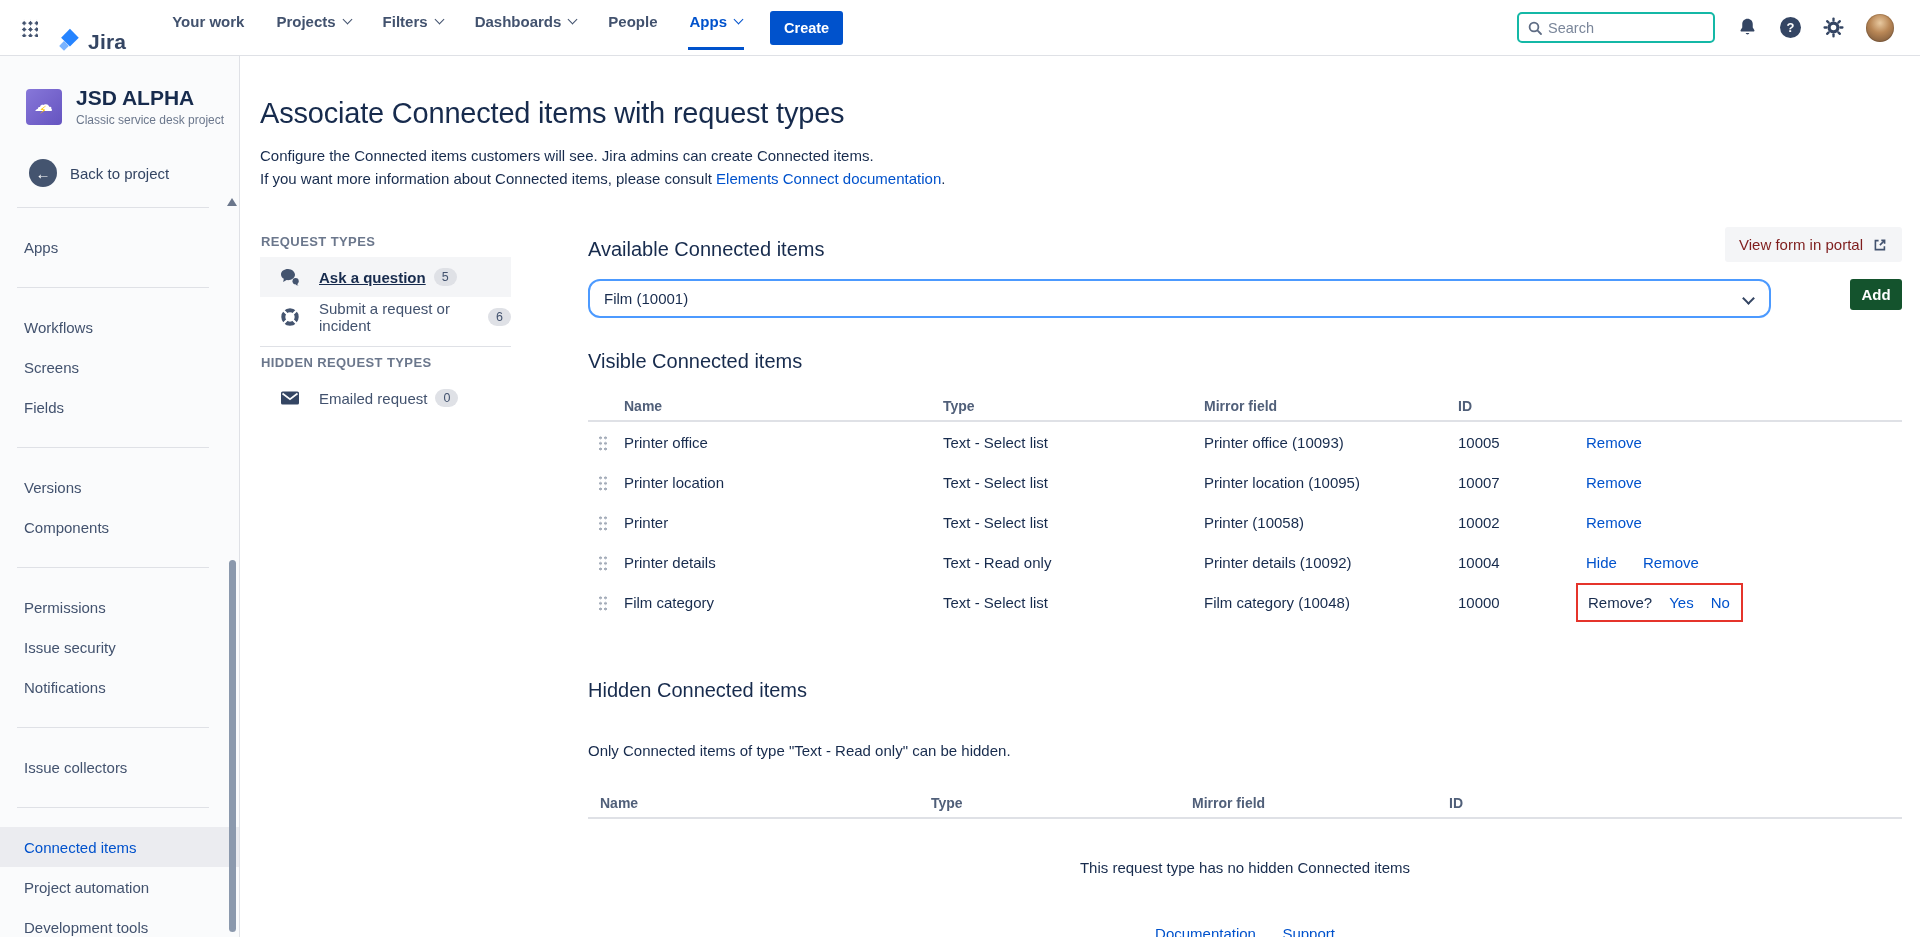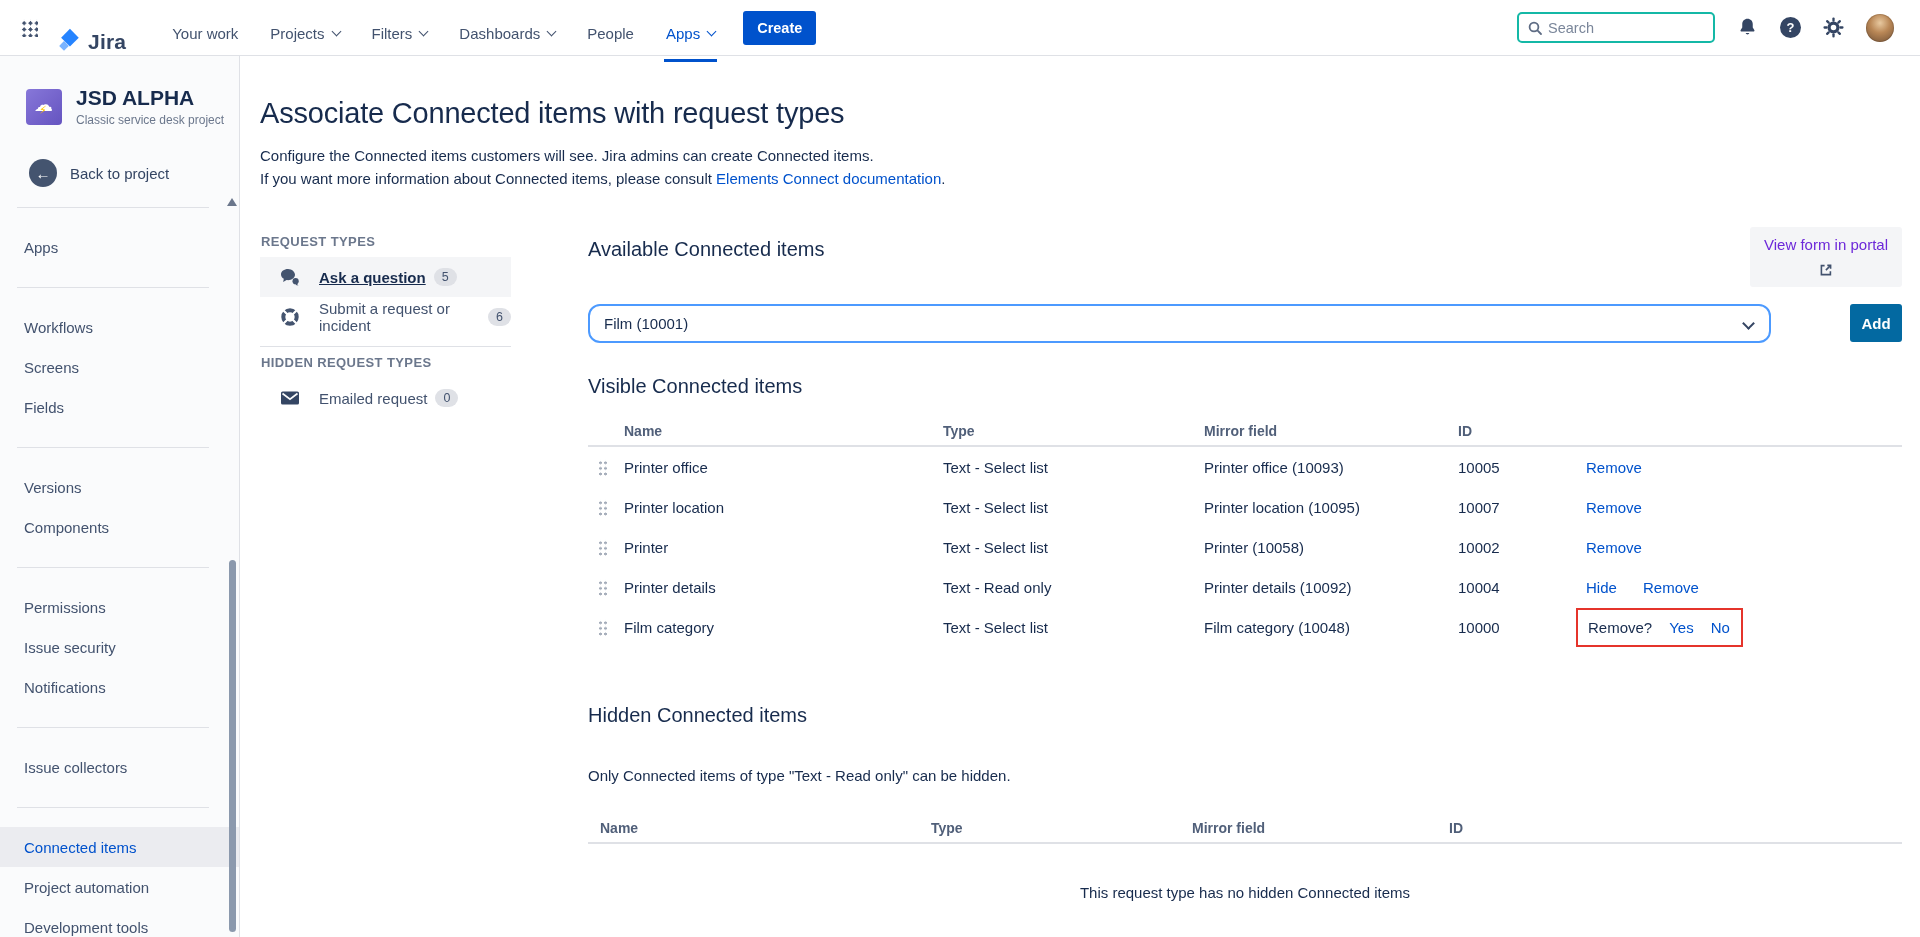--- a/index.html
+++ b/index.html
@@ -8,21 +8,21 @@
   .canvas { position:relative; width:1920px; height:937px; background:#fff; overflow:hidden; }
 
   
   .topbar { position:absolute; top:0; left:0; width:1920px; height:56px; background:#fff;
             border-bottom:1px solid #DFE1E6; display:flex; align-items:center; padding:0 26px 0 20px; z-index:5; }
   .grid-dots { width:18px; height:18px; margin-right:18px; cursor:pointer;
                background-image:radial-gradient(circle,#42526E 1.8px,transparent 2px);
                background-size:6.3px 6.3px; background-position:1px 1px; }
   .logo { display:flex; align-items:center; gap:6px; margin-right:30px; cursor:pointer;margin-top:28px; }
   .logo-text { font-size:21px; font-weight:700; color:#344563; letter-spacing:.2px; }
-  .topnav { display:flex; align-items:flex-start; height:44px; }
+  .topnav { display:flex; align-items:flex-end; height:44px;font-weight:bold; }
   .nav-item { position:relative; display:flex; align-items:center; height:56px; padding:0 16px;
               font-size:15px; color:#42526E; cursor:pointer; text-decoration:none; }
   .nav-item.active { color:#0052CC; }
   .nav-item.active::after { content:""; position:absolute; left:14px; right:14px; bottom:0; height:3px; background:#0052CC; }
   .chev { display:inline-block; width:7px; height:7px; border-right:1.7px solid currentColor;
           border-bottom:1.7px solid currentColor; transform:rotate(45deg); margin-left:8px; margin-top:-4px; }
   .create-btn { margin-left:12px; background:#0052CC; color:#fff; border:none; border-radius:3px;
                 font-size:14.5px; font-weight:700; padding:9px 14px; cursor:pointer; font-family:inherit; }
   .topbar-right { margin-left:auto; display:flex; align-items:center; gap:22px; }
   .search-box { display:flex; align-items:center; width:198px; height:31px; border:2px solid #14b8a6;
@@ -75,28 +75,28 @@
   .rt-icon { width:20px; margin-right:19px; display:flex; align-items:center; justify-content:center; flex:0 0 auto; }
   .badge { display:inline-block; background:#DFE1E6; border-radius:10px; padding:2px 8px;
            font-size:12.5px; color:#42526E; margin-left:8px; }
   .rt-divider { height:1px; background:#DFE1E6; margin:9px 0 8px 0; }
 
   .right-col { width:1314px; flex:0 0 auto; }
   .sec-head { font-size:20px; font-weight:500; color:#172B4D; }
   .avail-header { display:flex; align-items:flex-start; justify-content:space-between; }
   .avail-header .sec-head { margin-top:11px; }
   .view-form-btn { display:flex; align-items:center; gap:9px; background:#F4F5F7; border:none; border-radius:3px;
-                   color:#6d28d9; font-size:15px; padding:9px 14px; cursor:pointer; font-family:inherit;flex-direction:column; }
+                   color:#7f1d1d; font-size:15px; padding:9px 14px; cursor:pointer; font-family:inherit; }
   .select-row { display:flex; margin-top:17px; }
   .fake-select { position:relative; width:1185px; height:39px; border:2px solid #4C9AFF; border-radius:12px;
                  background:#fff; display:flex; align-items:center; padding:0 40px 0 14px; cursor:pointer; }
   .fake-select .sel-text { font-size:15px; color:#172B4D; }
   .sel-chev { position:absolute; right:16px; top:13px; width:9px; height:9px;
               border-right:2px solid #344563; border-bottom:2px solid #344563; transform:rotate(45deg); }
-  .add-btn { margin-left:79px; width:52px; height:38px; background:#0369a1; color:#fff; border:none;
+  .add-btn { margin-left:79px; width:52px; height:31px; background:#14532d; color:#fff; border:none;
              border-radius:3px; font-size:15px; font-weight:700; cursor:pointer; font-family:inherit; }
 
   .visible-head { margin-top:32px; }
   .vtable { margin-top:19px; }
   .vhead, .vrow { display:grid; grid-template-columns:36px 319px 261px 254px 128px 1fr; align-items:center; }
   .vhead { height:30px; border-bottom:2px solid #DFE1E6; }
   .th { font-size:14px; font-weight:700; color:#505F79; }
   .vrow { height:40px; }
   .cell { font-size:15px; color:#172B4D; }
   .drag { width:10px; height:17px; margin-left:10px; cursor:grab;

